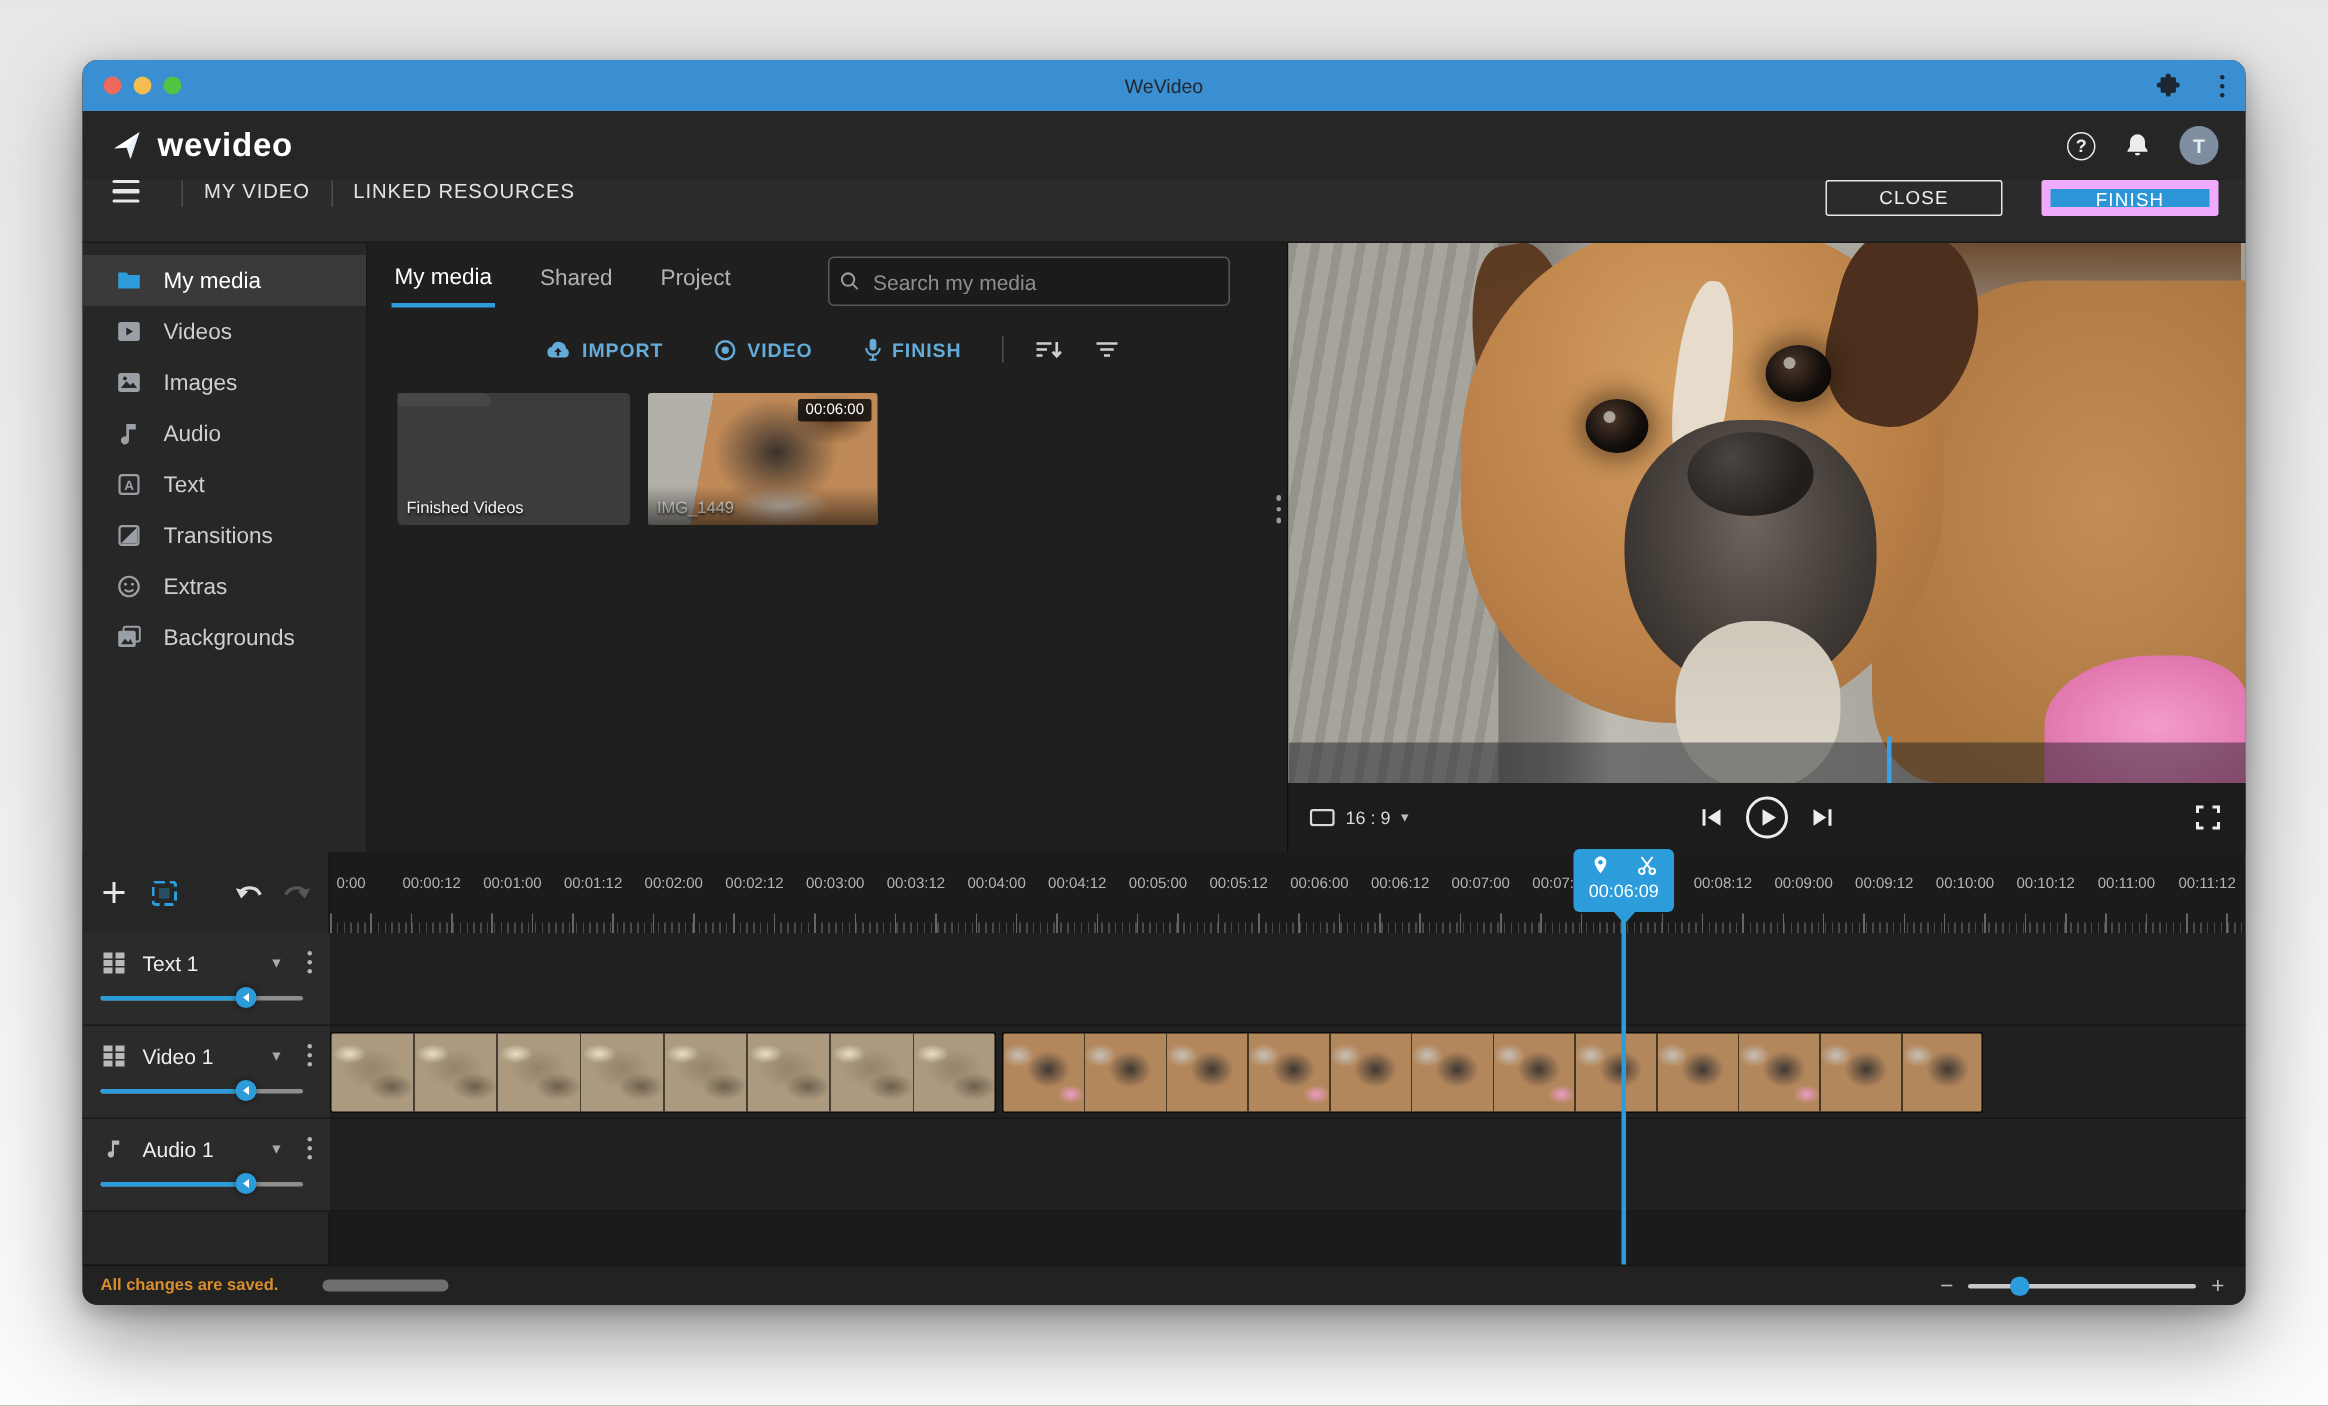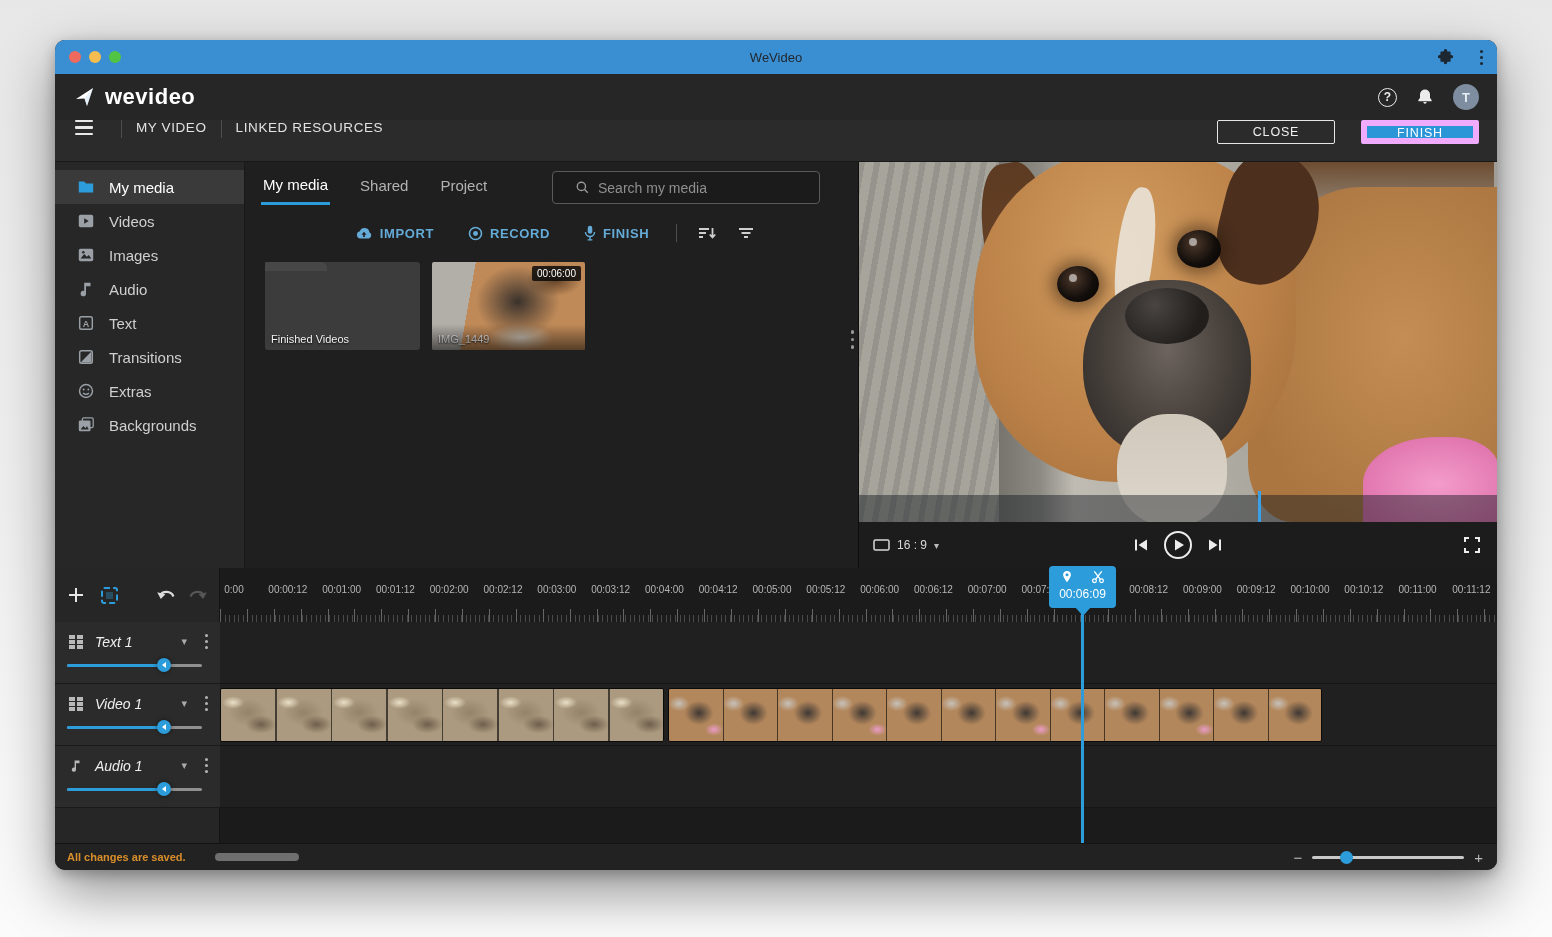--- a/index.html
+++ b/index.html
@@ -48,21 +48,21 @@
   .side-item{height:34px;display:flex;align-items:center;gap:14px;padding-left:22px;color:#cfcfcf;font-size:15px;cursor:pointer;}
   .side-item.active{background:#3a3a3a;color:#fff;}
   .side-ic{width:18px;height:18px;display:grid;place-items:center;color:#9aa0a6;}
   .side-item.active .side-ic{color:var(--accent,#2d9cdb);}
   
   .media-panel{width:613px;height:100%;background:#1f1f1f;position:relative;}
   .tabs{position:absolute;left:0;top:10px;height:36px;display:flex;align-items:center;}
   .tab{margin-left:16px;padding:0 2px 9px;font-size:15px;color:#b2b2b2;cursor:pointer;}
   .tab+.tab{margin-left:28px;}
   .tab.active{color:#fff;border-bottom:3px solid var(--accent,#2d9cdb);}
-  .search-box{position:absolute;left:307px;top:9px;width:268px;height:33px;background:#1b1b1b;border:1px solid #5a5a5a;border-radius:4px;display:flex;align-items:center;padding:0 22px;gap:8px;}
+  .search-box{position:absolute;left:307px;top:9px;width:268px;height:33px;background:#1b1b1b;border:1px solid #5a5a5a;border-radius:4px;display:flex;align-items:center;padding:0 6px;gap:8px;}
   .search-box input{flex:1;background:transparent;border:none;outline:none;color:#ddd;font-size:14px;font-family:"Liberation Sans",sans-serif;}
   .search-box input::placeholder{color:#8f8f8f;}
   .actions-row{position:absolute;left:0;top:56px;width:100%;height:30px;display:flex;align-items:center;justify-content:center;gap:0;}
   .action-btn{display:flex;align-items:center;gap:7px;color:var(--action,#64abd8);font-size:13px;font-weight:bold;letter-spacing:.6px;cursor:pointer;margin:0 17px;}
   .act-sep{width:1px;height:18px;background:#4e4e4e;margin:0 10px;}
   .sort-ic{margin:0 10px;cursor:pointer;display:grid;place-items:center;}
   .media-grid{position:absolute;left:20px;top:100px;display:flex;gap:12px;}
   .media-item{width:153px;height:88px;border-radius:2px;position:relative;overflow:hidden;cursor:pointer;}
   .folder-item{width:155px;background:#3c3c3c;border-radius:0 3px 3px 3px;}
   .folder-item::before{content:"";position:absolute;left:0;top:-0px;width:62px;height:9px;background:#474747;border-radius:3px 6px 0 0;}
@@ -109,21 +109,21 @@
   .timeline{position:absolute;left:0;top:528px;width:100%;height:275px;background:#1b1b1b;}
   .tl-left{position:absolute;left:0;top:0;width:165px;height:100%;background:#262626;border-right:1px solid #141414;}
   .tl-toolbar{position:absolute;left:0;top:0;width:165px;height:54px;display:flex;align-items:center;gap:16px;padding-left:12px;}
   .tool-ic{cursor:pointer;display:grid;place-items:center;}
   .sel-ic{width:17px;height:17px;border:2px dashed var(--accent,#2d9cdb);border-radius:3px;position:relative;}
   .sel-ic::after{content:"";position:absolute;left:3px;top:3px;right:3px;bottom:3px;background:rgba(45,156,219,.35);}
   .undo-redo{display:flex;gap:10px;margin-left:22px;}
   .track-header{position:absolute;left:0;width:165px;height:62px;background:#2b2b2b;border-bottom:1px solid #191919;}
   .th-row{display:flex;align-items:center;gap:10px;padding:10px 8px 0 12px;}
   .th-icon{color:#b9b9b9;display:grid;place-items:center;width:18px;}
-  .th-name{color:#efefef;font-size:14px;flex:1;font-style:italic;}
+  .th-name{color:#efefef;font-size:14px;flex:1;}
   .th-caret{color:#aaa;font-size:11px;cursor:pointer;margin-right:4px;}
   .kebab{display:flex;flex-direction:column;gap:3px;cursor:pointer;padding:2px 4px;}
   .kebab i{width:3px;height:3px;border-radius:50%;background:#b5b5b5;display:block;}
   .vol{position:absolute;left:12px;right:18px;bottom:12px;height:12px;cursor:pointer;}
   .vol-track{position:absolute;left:0;right:0;top:5px;height:2.5px;background:#8f8f8f;border-radius:2px;}
   .vol-fill{position:absolute;left:0;top:5px;height:2.5px;background:var(--accent,#2d9cdb);border-radius:2px;}
   .vol-knob{position:absolute;top:-1px;width:14px;height:14px;border-radius:50%;background:var(--accent,#2d9cdb);box-shadow:0 0 4px rgba(0,0,0,.5);}
   .vol-knob::after{content:"";position:absolute;left:4.5px;top:4px;border-top:3px solid transparent;border-bottom:3px solid transparent;border-right:4.5px solid #fff;}
   .tl-lanes{position:absolute;left:165px;top:0;right:0;height:100%;}
   .ruler{position:absolute;left:0;top:0;width:100%;height:54px;cursor:pointer;}
@@ -312,21 +312,21 @@
               <path fill="#64abd8" d="M17.6 6.1A6 6 0 0 0 6 4.6 4.5 4.5 0 0 0 6.5 13.5h10.6a4 4 0 0 0 .5-7.4z"></path>
               <path fill="#1f1f1f" d="M11 5.5l3 3.4h-2v3h-2v-3H8z"></path>
             </svg>
           <span>IMPORT</span>
         </span>
         <span class="action-btn">
           <svg width="15" height="15" viewBox="0 0 16 16">
               <circle cx="8" cy="8" r="6.4" fill="none" stroke="#64abd8" stroke-width="1.7"></circle>
               <circle cx="8" cy="8" r="2.6" fill="#64abd8"></circle>
             </svg>
-          <span>RECORD</span>
+          <span>VIDEO</span>
         </span>
         <span class="action-btn">
           <svg width="12" height="16" viewBox="0 0 12 17">
               <rect x="3.6" y="0.8" width="4.8" height="8.4" rx="2.4" fill="#64abd8"></rect>
               <path d="M1.2 7.5a4.8 4.8 0 0 0 9.6 0" fill="none" stroke="#64abd8" stroke-width="1.5"></path>
               <path d="M6 12.5v3 M3.5 15.8h5" stroke="#64abd8" stroke-width="1.5"></path>
             </svg>
           <span>FINISH</span>
         </span>
         <span class="act-sep"></span>

